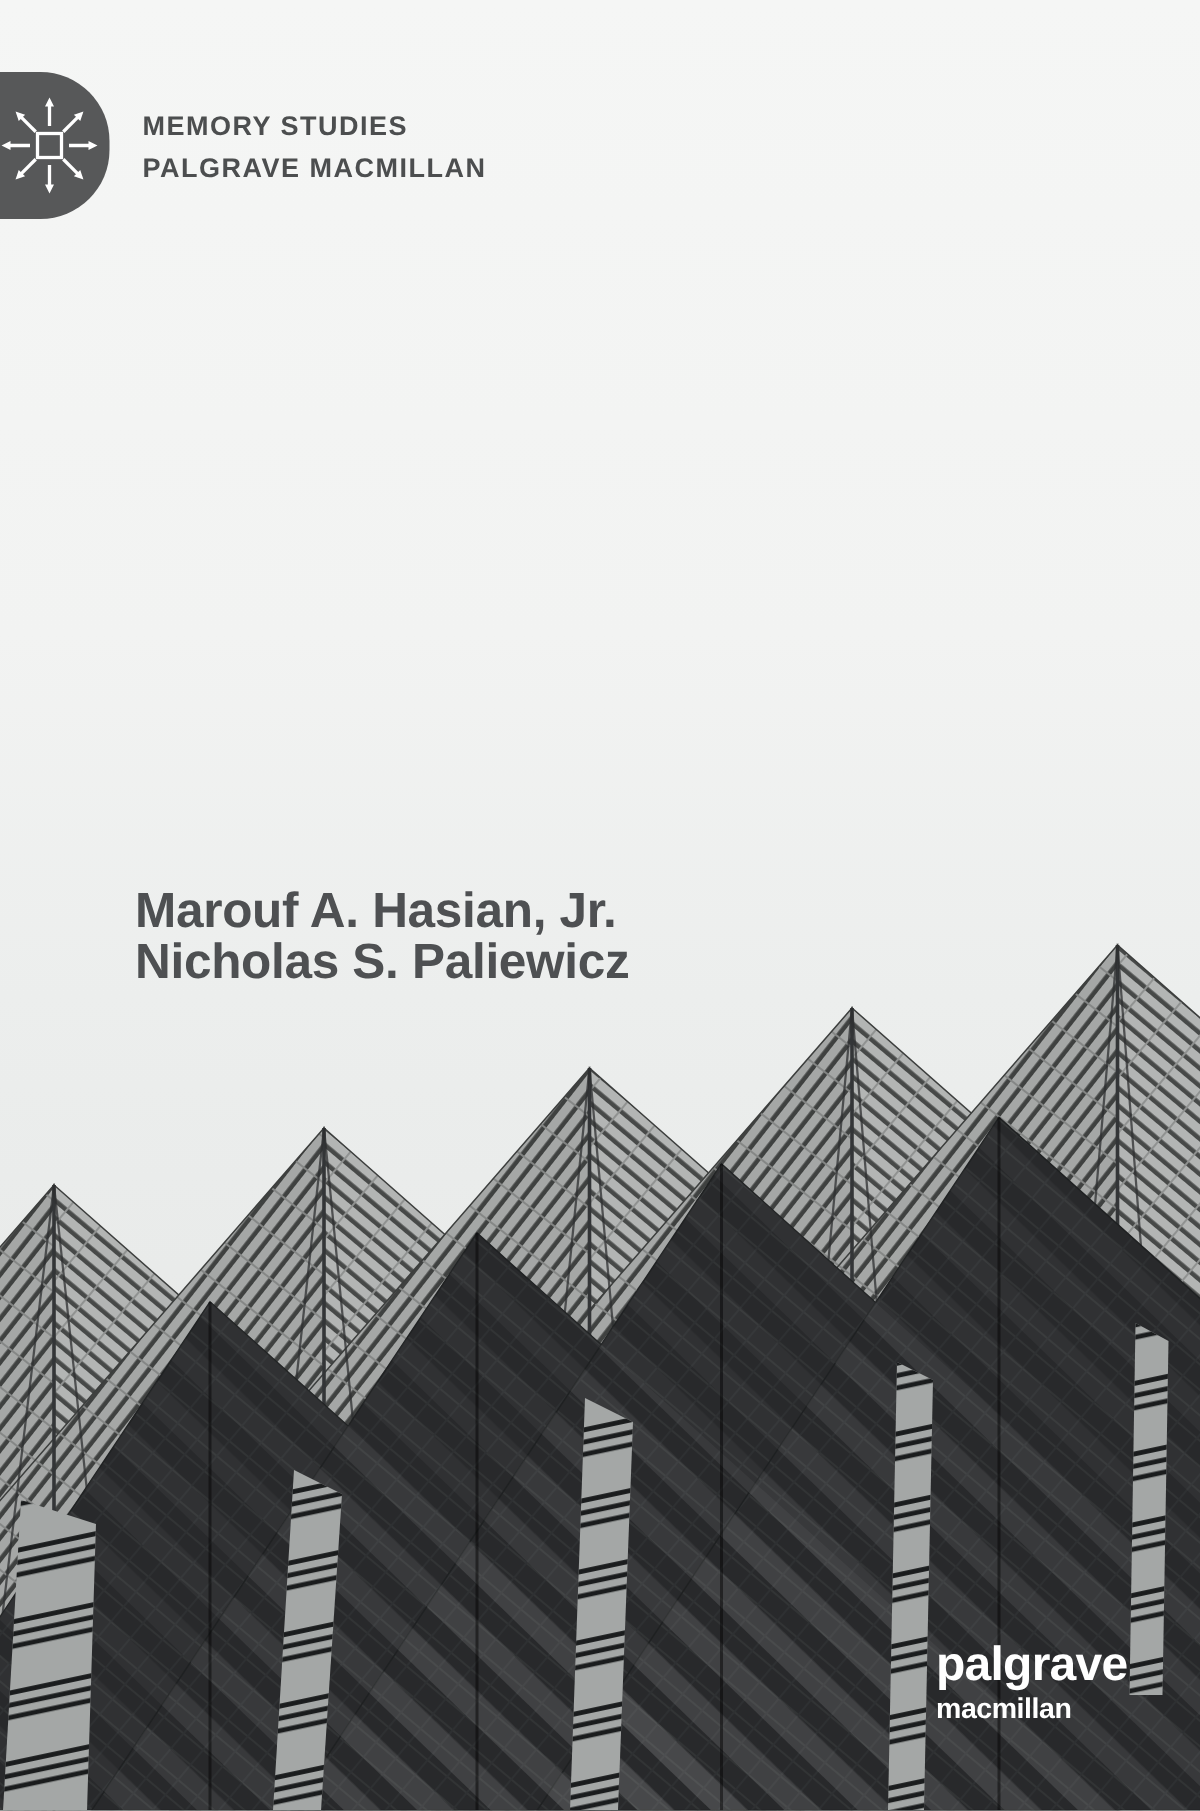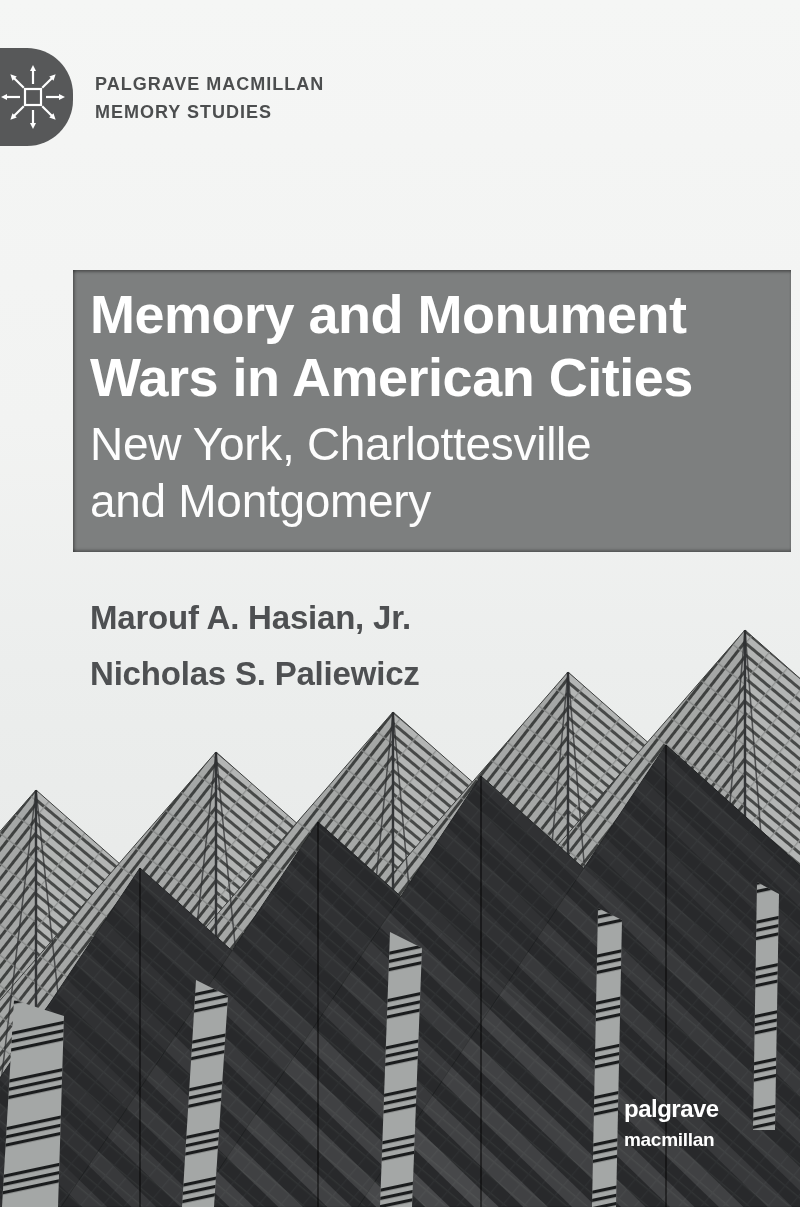--- a/index.html
+++ b/index.html
@@ -30,27 +30,27 @@
     line-height:63px;white-space:pre-line;margin:0;
   }
   .book-subtitle{
     color:#fdfdfd;font-size:46px;font-weight:normal;letter-spacing:-.3px;
     line-height:57px;white-space:pre-line;margin:7px 0 0 0;
   }
   
   .authors{
     position:absolute;left:90px;top:590px;
     color:#4e5052;font-size:33px;font-weight:bold;letter-spacing:-.2px;
-    line-height:56px;white-space:pre-line;
+    line-height:34px;white-space:pre-line;
   }
   
   .photo{position:absolute;left:0;top:560px;width:800px;height:647px;display:block;}
   
   .pub-logo{position:absolute;left:624px;top:1092px;color:#ffffff;z-index:5;}
-  .pub-logo .l1{font-size:24px;font-weight:bold;letter-spacing:-.5px;line-height:34px;}
+  .pub-logo .l1{font-size:32px;font-weight:bold;letter-spacing:-.5px;line-height:34px;}
   .pub-logo .l2{font-size:19px;font-weight:bold;letter-spacing:-.3px;line-height:28px;}
 </style>
 </head>
 <body>
 
 <div class="cover">
 
   <svg class="photo" viewBox="0 0 800 647" preserveAspectRatio="none">
     <defs>
       <pattern id="faceR" width="24" height="9" patternUnits="userSpaceOnUse" patternTransform="rotate(40)">
@@ -163,30 +163,24 @@
         <use href="#ray" transform="rotate(135)"></use>
         <use href="#ray" transform="rotate(180)"></use>
         <use href="#ray" transform="rotate(225)"></use>
         <use href="#ray" transform="rotate(270)"></use>
         <use href="#ray" transform="rotate(315)"></use>
       </g>
     </svg>
   </div>
 
   <div class="series">
+    <div>MEMORY STUDIES</div>
     <div>PALGRAVE MACMILLAN</div>
-    <div>MEMORY STUDIES</div>
   </div>
 
-  <div class="title-block">
-    <div class="book-title">Memory and Monument
-Wars in American Cities</div>
-    <div class="book-subtitle">New York, Charlottesville
-and Montgomery</div>
-  </div>
 
   <div class="authors">Marouf A. Hasian, Jr.
 Nicholas S. Paliewicz</div>
 
   <div class="pub-logo">
     <div class="l1">palgrave</div>
     <div class="l2">macmillan</div>
   </div>
 
 </div>

